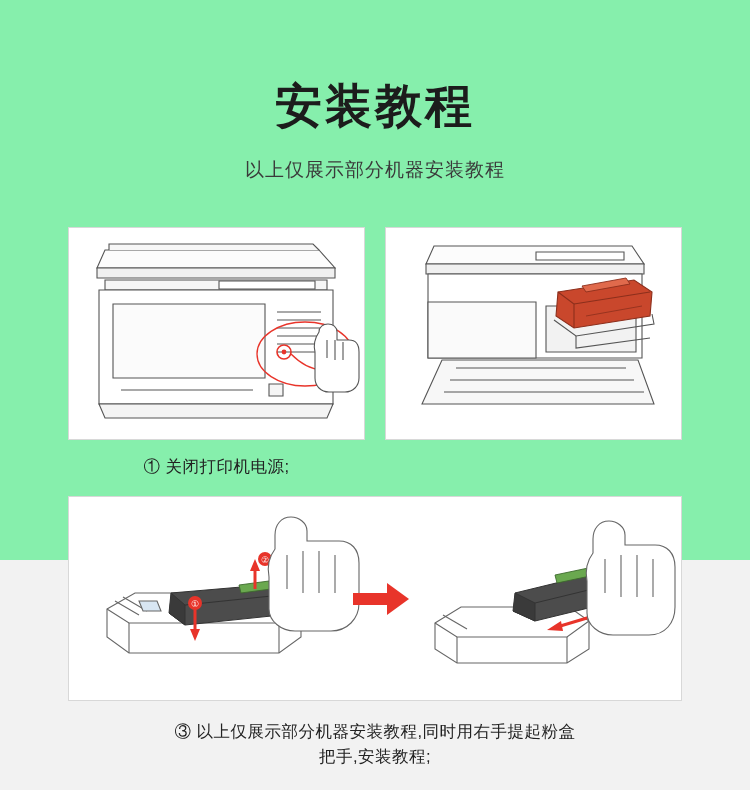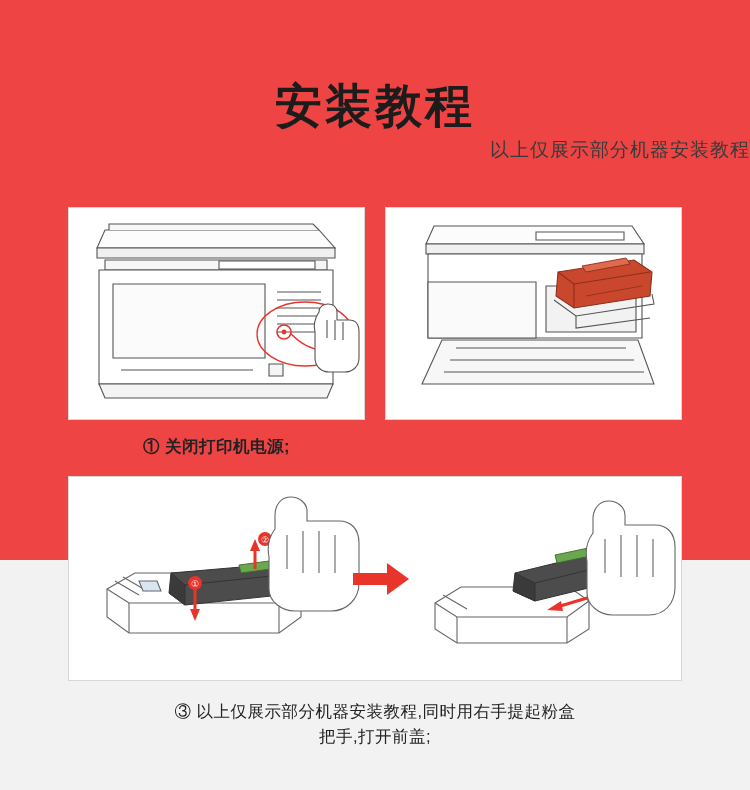--- a/index.html
+++ b/index.html
@@ -11,37 +11,37 @@
     height: 790px;
     background: #f2f2f2;
     font-family: "Liberation Sans", sans-serif;
     color: #2b2b2b;
     overflow: hidden;
   }
   .page {
     position: relative;
     width: 750px;
     height: 560px;
-    background: #ef4444;
+    background: #86efac;
   }
   .title {
     text-align: center;
     font-size: 47px;
     font-weight: bold;
     letter-spacing: 3px;
     color: #1c1c1c;
     padding-top: 82px;
     line-height: 1;
   }
   .subtitle {
-    text-align: right;
+    text-align: center;
     font-size: 19px;
     color: #3a3a3a;
     letter-spacing: 1px;
-    margin-top: 8px;
+    margin-top: 28px;
   }
   .panels {
     margin-top: 44px;
     padding: 0 68px;
   }
   .row-top {
     display: flex;
     justify-content: space-between;
   }
   .panel {
@@ -67,21 +67,20 @@
     letter-spacing: 0.5px;
     line-height: 1.55;
   }
   .cap-row {
     display: flex;
     justify-content: space-between;
     margin-top: 14px;
   }
   .cap-half {
     width: 297px;
-    font-weight: bold;
   }
   .cap-full {
     margin-top: 18px;
     text-align: center;
   }
   svg { display: block; }
 </style>
 </head>
 <body>
 
@@ -228,17 +227,17 @@
 
         <g fill="#ffffff" stroke="#666" stroke-width="1.1">
           <path d="M524 56 C518 64, 516 74, 518 84 L518 116 C518 128, 530 138, 544 138 L580 138 C596 138, 606 126, 606 110 L606 70 C606 56, 598 48, 586 48 L556 48 L556 38 C556 30, 548 24, 540 24 C530 24, 524 32, 524 42 Z"></path>
           <path d="M536 62 L536 96 M552 58 L552 100 M568 58 L568 100 M584 62 L584 100"></path>
         </g>
       </svg>
     </div>
 
     <div class="cap-full">
       <div class="caption">③ 以上仅展示部分机器安装教程,同时用右手提起粉盒</div>
-      <div class="caption">把手,打开前盖;</div>
+      <div class="caption">把手,安装教程;</div>
     </div>
 
   </div>
 </div>
 
 </body></html>

